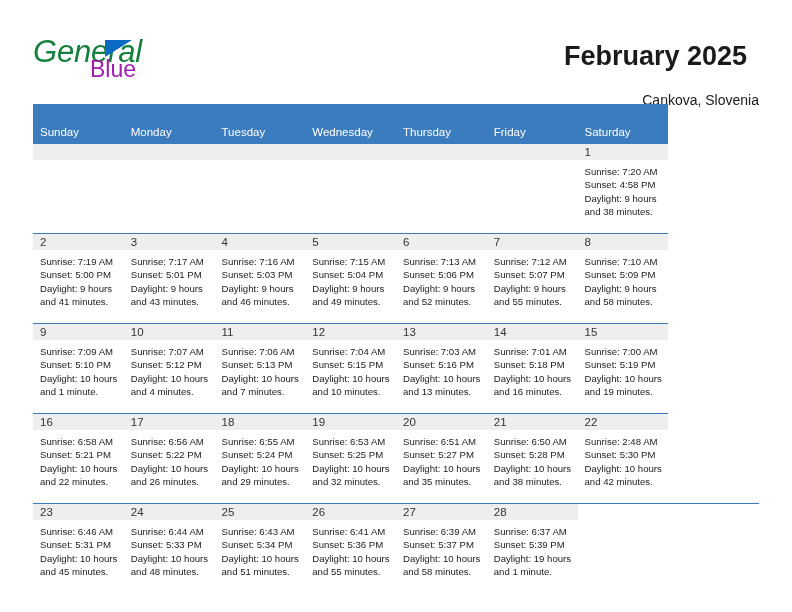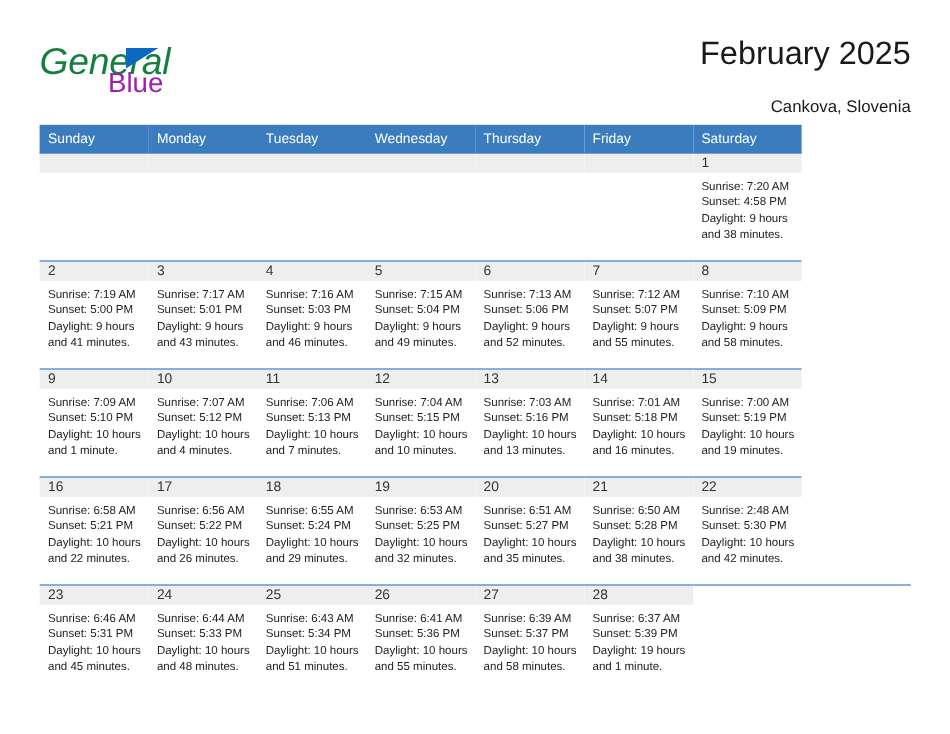--- a/index.html
+++ b/index.html
@@ -69,22 +69,22 @@
   .title-wrap {
     position: absolute;
     right: 0;
     top: 0;
     text-align: right;
   }
   .cal-title {
     font-size: 27px;
     color: #1a1a1a;
     line-height: 1.1;
-    font-weight: normal;
-    margin: 0;
+    font-weight: bold;
+    margin: 12px;
     font-family: "Liberation Sans", sans-serif;
   }
   .cal-sub {
     font-size: 14px;
     color: #1a1a1a;
     margin-top: 20px;
     font-family: "Liberation Sans", sans-serif;
   }
 
   
@@ -95,21 +95,21 @@
     width: 726px;
     border-collapse: collapse;
     table-layout: fixed;
   }
   .calendar th {
     background: #3a7cbe;
     color: #ffffff;
     font-size: 11.5px;
     font-weight: normal;
     text-align: left;
-    padding: 6px 0 5px 7px;
+    padding: 22px 0 5px 7px;
     height: 11px;
     border: none;
     font-family: "Liberation Sans", sans-serif;
   }
   .calendar td {
     vertical-align: top;
     padding: 0;
     border: none;
     border-top: 1px solid #3a7cbe;
     width: 103.71px;

